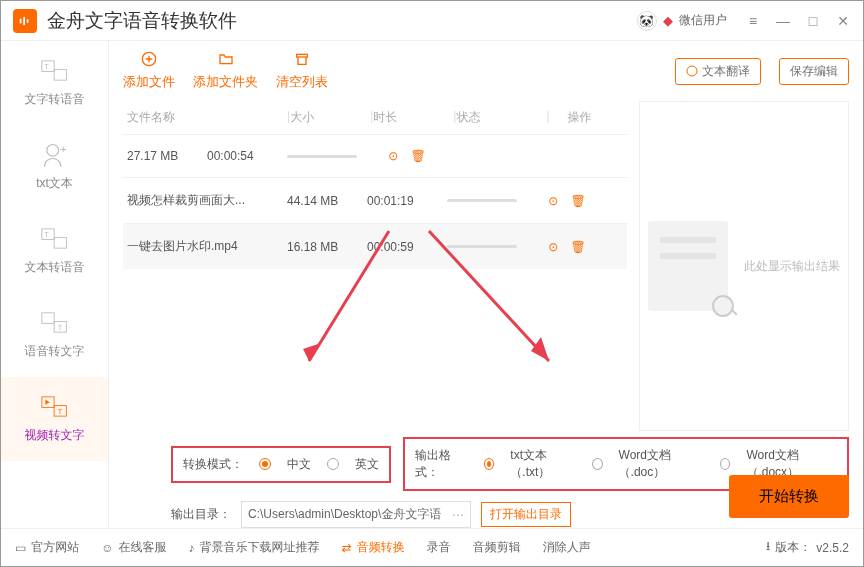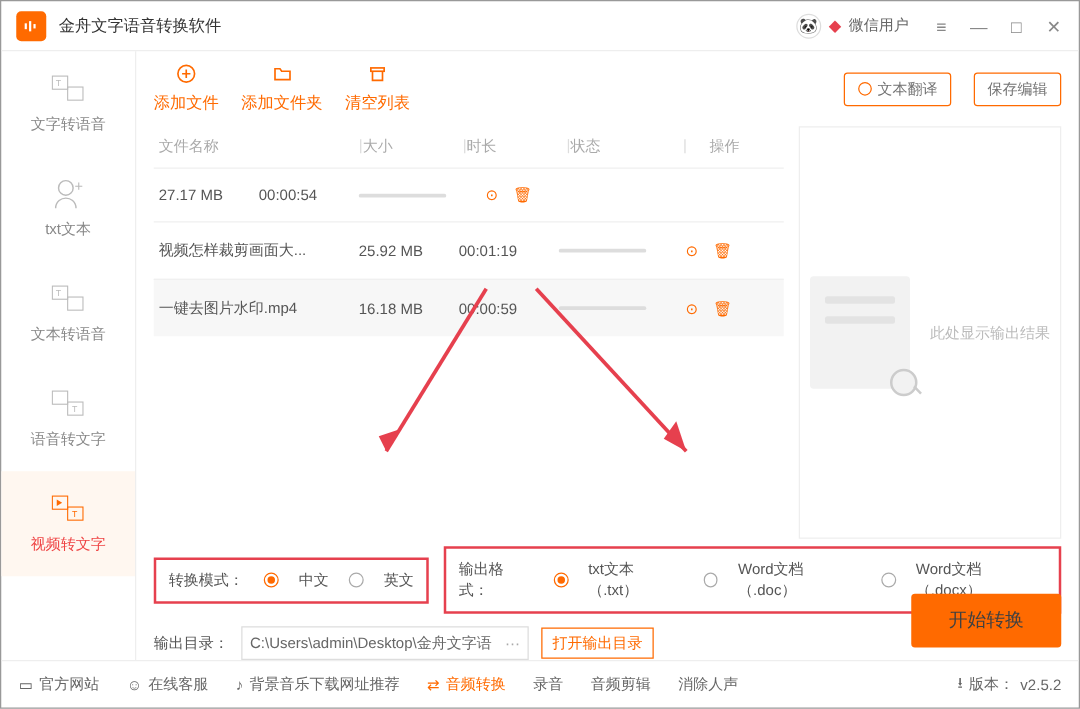--- a/index.html
+++ b/index.html
@@ -1,30 +1,30 @@
 <!DOCTYPE html>
 <html><head>
 <meta charset="utf-8">
 <style>
 * { box-sizing: border-box; margin: 0; padding: 0; font-family: "Microsoft YaHei", sans-serif; }
 body { background: #f0f0f0; display: flex; justify-content: center; align-items: center; height: 100vh; }
 .window { width: 864px; height: 567px; background: #fff; border: 1px solid #999; position: relative; display: flex; flex-direction: column; overflow: hidden; }
 .titlebar { height: 40px; display: flex; align-items: center; padding: 0 12px; border-bottom: 1px solid #eee; }
 .logo { width: 24px; height: 24px; background: #ff6a00; border-radius: 4px; display: flex; align-items: center; justify-content: center; margin-right: 10px; }
 .logo svg { width: 14px; height: 14px; }
-.title { font-size: 13px; color: #333; flex: 1; }
+.title { font-size: 19px; color: #333; flex: 1; }
 .user-area { display: flex; align-items: center; gap: 6px; font-size: 12px; color: #666; }
 .panda { width: 20px; height: 20px; border-radius: 50%; border: 1px solid #ddd; background: #fff; display:flex; align-items:center; justify-content:center; font-size:12px;}
 .diamond { color: #e6404e; font-size: 13px; }
 .win-controls { display: flex; gap: 14px; margin-left: 18px; color: #888; font-size: 14px; }
 .win-controls span { cursor: pointer; width:16px; text-align:center; }
 .body { flex: 1; display: flex; min-height: 0; }
 .sidebar { width: 108px; border-right: 1px solid #eee; display: flex; flex-direction: column; }
 .nav-item { height: 84px; display: flex; flex-direction: column; align-items: center; justify-content: center; gap: 8px; cursor: pointer; font-size: 12px; color: #888; }
-.nav-item.active { color: #ef4444; background: #fff7f0; }
+.nav-item.active { color: #a21caf; background: #fff7f0; }
 .nav-icon { width: 28px; height: 24px; display: flex; align-items: center; justify-content: center; }
 .main { flex: 1; display: flex; flex-direction: column; padding: 10px 14px 0 14px; min-width: 0; position: relative; }
 .toolbar { display: flex; align-items: center; gap: 18px; }
 .tbtn { display: flex; align-items: center; gap: 6px; font-size: 13px; color: #555; cursor: pointer; flex-direction: column; }
 .tbtn svg { width: 16px; height: 16px; }
 .orange { color: #ff6a00; }
 .spacer { flex: 1; }
 .outline-btn { border: 1px solid #ff6a00; color: #737373; font-size: 12px; padding: 4px 10px; border-radius: 3px; cursor: pointer; display:flex; align-items:center; gap:4px; }
 .content-row { display: flex; gap: 12px; margin-top: 10px; flex: 1; min-height: 0; }
 .table-area { flex: 1; min-width: 0; display: flex; flex-direction: column; }
@@ -38,33 +38,33 @@
 .trow.sel { background: #f7f7f7; }
 .trow .col-name { white-space: nowrap; overflow: hidden; text-overflow: ellipsis; }
 .status-bar { width: 70px; height: 3px; background: #ddd; border-radius: 2px; }
 .op-icons { display: flex; gap: 12px; color: #ff6a00; justify-content:center; width:60px;}
 .op-icons span { cursor: pointer; }
 .preview { width: 210px; border: 1px solid #eee; display: flex; flex-direction: row; align-items: center; justify-content: center; color: #bbb; font-size: 12px; gap: 16px; }
 .doc-shape { width: 80px; height: 90px; background: #f2f2f2; border-radius: 3px; position: relative; padding: 16px 12px; }
 .doc-shape::before, .doc-shape::after { content:""; display:block; height:6px; background:#e3e3e3; margin-bottom:10px; border-radius:2px;}
 .doc-mag { position:absolute; right:-6px; bottom:-6px; width:22px; height:22px; border:2px solid #ccc; border-radius:50%; background:#f2f2f2;}
 .doc-mag::after{content:""; position:absolute; width:8px; height:2px; background:#ccc; right:-6px; bottom:2px; transform:rotate(45deg);}
-.bottom-block { margin-top: 6px; }
+.bottom-block { margin-top: 6px; margin-left: 48px; }
 .opt-row { display: flex; align-items: center; gap: 12px; font-size: 12px; color: #555; }
 .opt-group { display: flex; align-items: center; gap: 16px; padding: 8px 10px; }
 .opt-group.box { border: 2px solid #e6404e; }
 .radio { display: flex; align-items: center; gap: 16px; cursor: pointer; }
 .rdot { width: 12px; height: 12px; border: 1px solid #aaa; border-radius: 50%; display: inline-block; position: relative; }
 .rdot.sel { border-color: #ff6a00; }
 .rdot.sel::after { content:""; position:absolute; inset:2px; background:#ff6a00; border-radius:50%; }
 .dir-row { display: flex; align-items: center; gap: 10px; font-size: 12px; color: #555; margin-top: 10px; }
 .dir-input { flex: 0 0 230px; border: 1px solid #ddd; padding: 4px 6px; font-size: 12px; color: #666; white-space: nowrap; overflow: hidden; text-overflow: ellipsis; display:flex; align-items:center; justify-content:space-between;}
 .dir-input::after{content:"⋯"; color:#aaa; margin-left:4px;}
 .open-dir { border: 1px solid #ff6a00; color: #ff6a00; padding: 3px 8px; font-size: 12px; cursor: pointer; }
-.start-btn { position: absolute; right: 14px; bottom: 10px; background: #ff6a00; color: #404040; font-size: 15px; padding: 12px 30px; border-radius: 3px; cursor: pointer; }
+.start-btn { position: absolute; right: 14px; bottom: 10px; background: #ff6a00; color: #000000; font-size: 15px; padding: 12px 30px; border-radius: 3px; cursor: pointer; }
 .footer { height: 38px; border-top: 1px solid #eee; display: flex; align-items: center; padding: 0 14px; font-size: 12px; color: #666; gap: 22px; }
 .footer .fitem { display: flex; align-items: center; gap: 5px; cursor: pointer; }
 .footer .spacer { flex: 1; }
 .arrow-svg { position: absolute; pointer-events: none; }
 .vsep{color:#ddd;}
 </style>
 </head>
 <body>
 
 <div class="window">
@@ -202,21 +202,21 @@
             <div class="col-status">
                 <div class="status-bar"></div>
               </div>
             <div class="op-icons">
               <span>⊙</span>
               <span>🗑</span>
             </div>
           </div>
           <div class="trow">
             <div class="col-name">视频怎样裁剪画面大...</div>
-            <div class="col-size">25.92 MB</div>
+            <div class="col-size">44.14 MB</div>
             <div class="col-dur">00:01:19</div>
             <div class="col-status">
                 <div class="status-bar"></div>
               </div>
             <div class="op-icons">
               <span>⊙</span>
               <span>🗑</span>
             </div>
           </div>
           <div class="trow sel">

